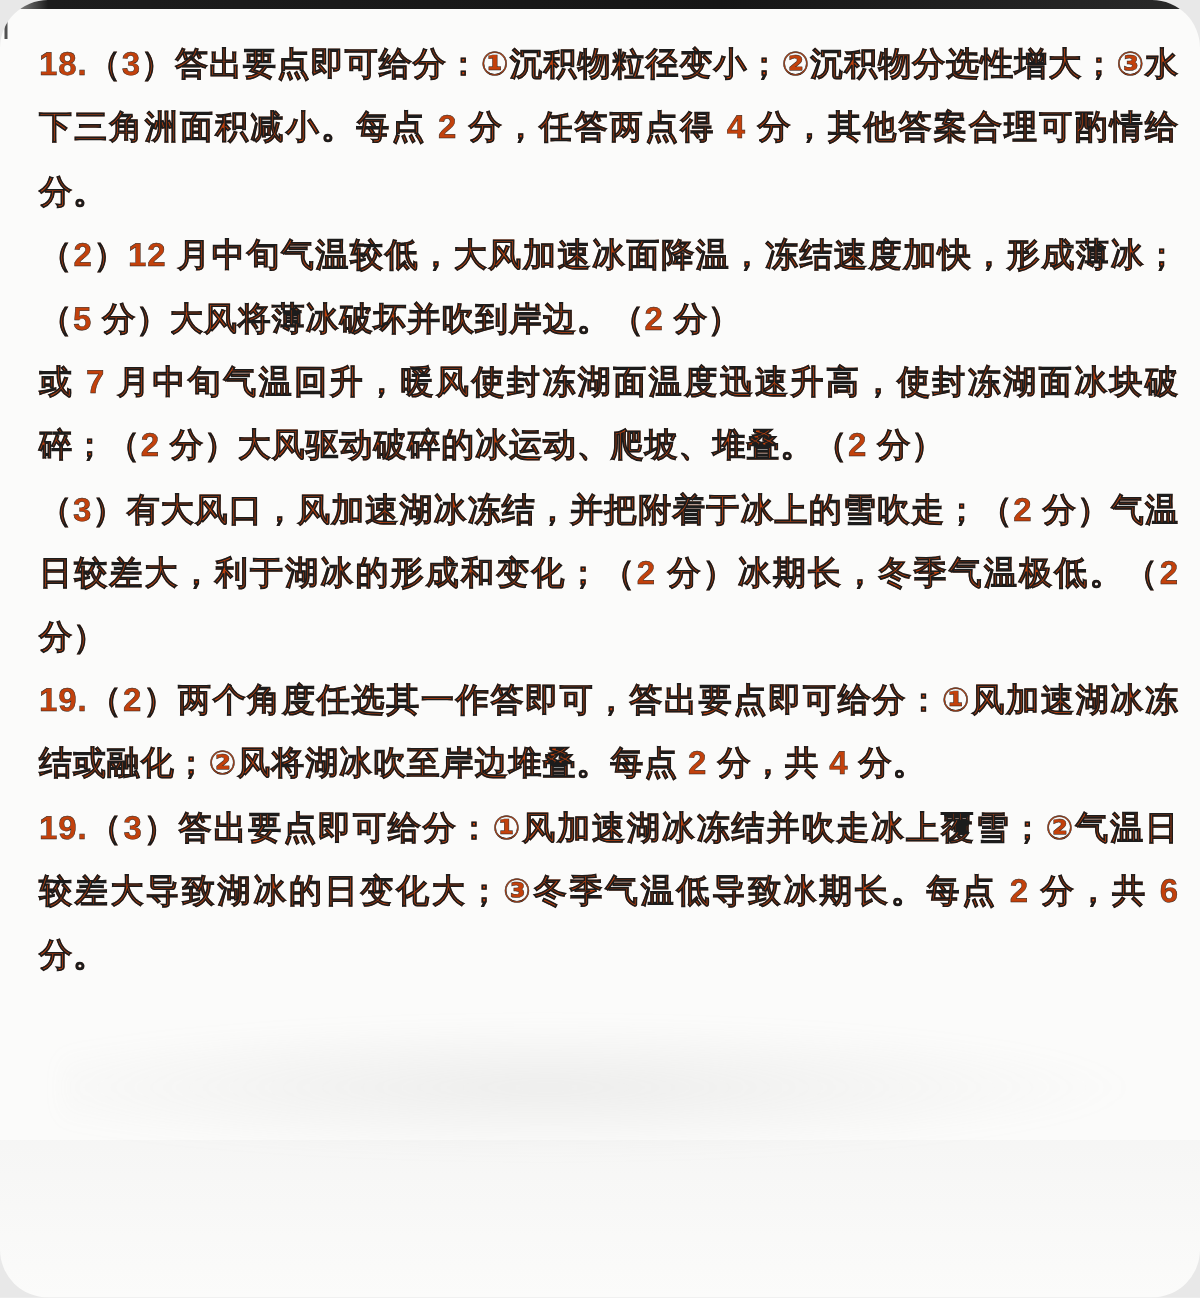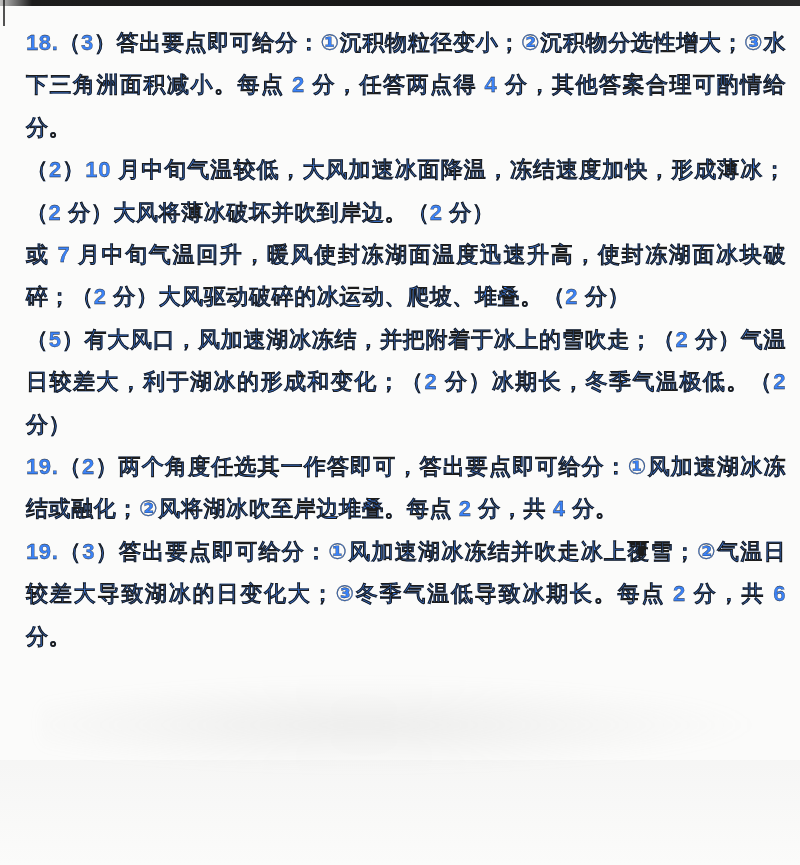--- a/index.html
+++ b/index.html
@@ -8,21 +8,22 @@
     background: #e8e8e8;
   }
   .page {
     position: relative;
     width: 800px;
     height: 865px;
     margin: 0 auto;
     background: #fbfbfa;
     overflow: hidden;
     font-family: "Liberation Sans", "DejaVu Sans", sans-serif;
-    color: #3b82f6;
+    color: #c2410c;
+    border-radius: 32px;
   }
   
   .texture-1 {
     position: absolute;
     left: 40px; top: 680px;
     width: 720px; height: 90px;
     background: radial-gradient(ellipse at 45% 50%, rgba(180,180,180,0.18), rgba(180,180,180,0) 70%);
     filter: blur(6px);
     pointer-events: none;
   }
@@ -67,23 +68,23 @@
 </head>
 <body>
 
 <div class="page">
 
   <div class="scan-bar-top"></div>
   <div class="scan-tick-left"></div>
 
   <div class="content">
     <p>18.（3）答出要点即可给分：①沉积物粒径变小；②沉积物分选性增大；③水下三角洲面积减小。每点 2 分，任答两点得 4 分，其他答案合理可酌情给分。</p>
-    <p>（2）10 月中旬气温较低，大风加速冰面降温，冻结速度加快，形成薄冰；（2 分）大风将薄冰破坏并吹到岸边。（2 分）</p>
+    <p>（2）12 月中旬气温较低，大风加速冰面降温，冻结速度加快，形成薄冰；（5 分）大风将薄冰破坏并吹到岸边。（2 分）</p>
     <p>或 7 月中旬气温回升，暖风使封冻湖面温度迅速升高，使封冻湖面冰块破碎；（2 分）大风驱动破碎的冰运动、爬坡、堆叠。（2 分）</p>
-    <p>（5）有大风口，风加速湖冰冻结，并把附着于冰上的雪吹走；（2 分）气温日较差大，利于湖冰的形成和变化；（2 分）冰期长，冬季气温极低。（2 分）</p>
+    <p>（3）有大风口，风加速湖冰冻结，并把附着于冰上的雪吹走；（2 分）气温日较差大，利于湖冰的形成和变化；（2 分）冰期长，冬季气温极低。（2 分）</p>
     <p>19.（2）两个角度任选其一作答即可，答出要点即可给分：①风加速湖冰冻结或融化；②风将湖冰吹至岸边堆叠。每点 2 分，共 4 分。</p>
     <p>19.（3）答出要点即可给分：①风加速湖冰冻结并吹走冰上覆雪；②气温日较差大导致湖冰的日变化大；③冬季气温低导致冰期长。每点 2 分，共 6 分。</p>
   </div>
 
   <div class="texture-1"></div>
   <div class="texture-2"></div>
 
 </div>
 
 </body></html>

